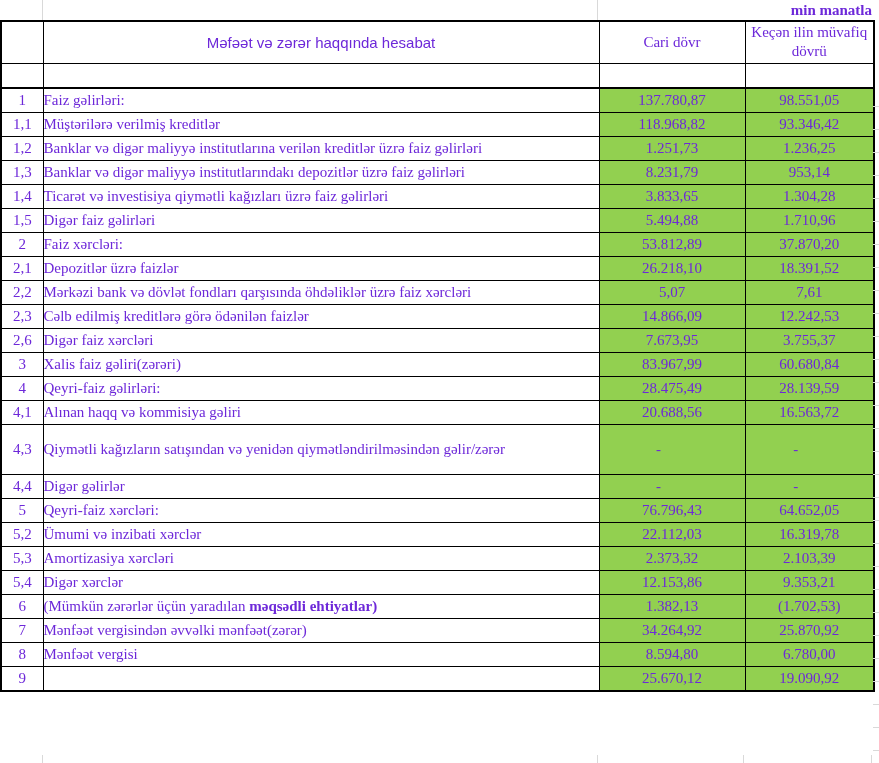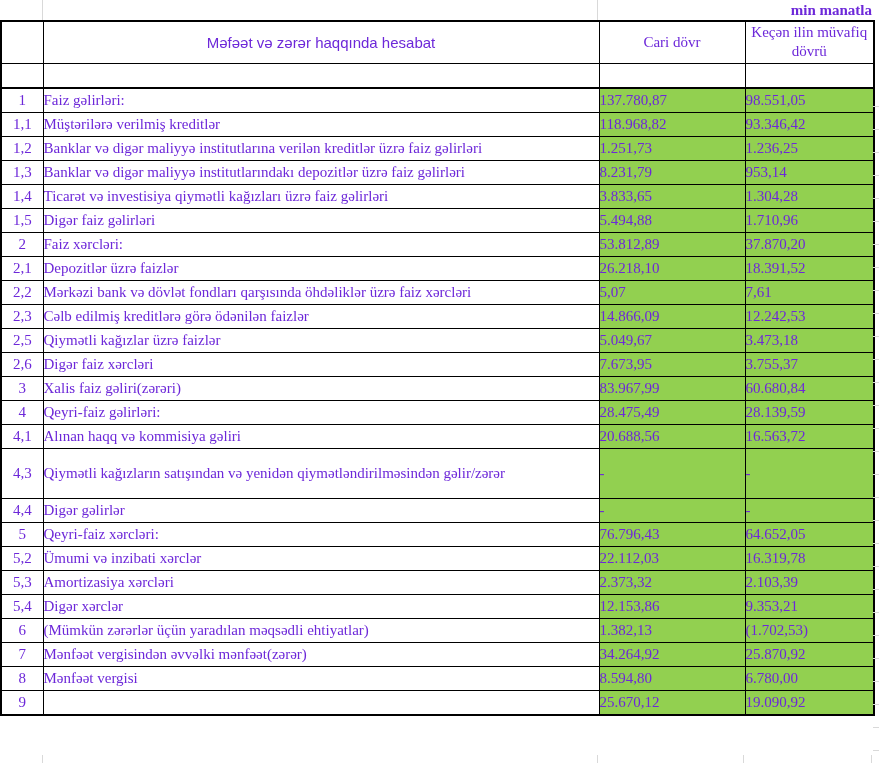--- a/index.html
+++ b/index.html
@@ -25,23 +25,23 @@
   tr.head-row{height:42px;margin-top:24px;}
   th.title-cell{
     font-family:"Liberation Sans",sans-serif;font-weight:bold;font-size:16px;
     text-align:center;
   }
   th.colhead{text-align:center;line-height:19px;font-weight:normal;}
   tr.spacer-row{height:22px;}
   tr.spacer-row td{border-bottom:2px solid var(--border);}
   td.num{text-align:center;}
   td.label{text-align:left;padding-left:5px;white-space:nowrap;margin-top:28px;}
-  td.val{background:var(--green);text-align:left;padding-right:8px;white-space:nowrap;}
+  td.val{background:var(--green);text-align:center;padding-right:8px;white-space:nowrap;}
   td.val.dash{padding-right:27px;}
-  .b{font-weight:normal;text-align:center;}
+  .b{font-weight:bold;text-align:center;}
   tr.tall{height:50px;}
   
   .grid-seg{position:absolute;background:var(--grid);}
   .gv-top-a{left:42px;top:0;width:1px;height:20px;}
   .gv-top-b{left:597px;top:0;width:1px;height:20px;}
   .gv-bot-a{left:42px;top:755px;width:1px;height:8px;}
   .gv-bot-b{left:597px;top:755px;width:1px;height:8px;}
   .gv-bot-c{left:743px;top:755px;width:1px;height:8px;}
   .gv-bot-d{left:871px;top:755px;width:1px;height:8px;}
   .grid-right{
@@ -132,26 +132,20 @@
           <td class="val">5,07</td>
           <td class="val">7,61</td>
         </tr>
         <tr>
           <td class="num">2,3</td>
           <td class="label"><span>Cəlb edilmiş kreditlərə görə ödənilən faizlər</span></td>
           <td class="val">14.866,09</td>
           <td class="val">12.242,53</td>
         </tr>
         <tr>
-          <td class="num">2,5</td>
-          <td class="label"><span>Qiymətli kağızlar üzrə faizlər</span></td>
-          <td class="val">5.049,67</td>
-          <td class="val">3.473,18</td>
-        </tr>
-        <tr>
           <td class="num">2,6</td>
           <td class="label"><span>Digər faiz xərcləri</span></td>
           <td class="val">7.673,95</td>
           <td class="val">3.755,37</td>
         </tr>
         <tr>
           <td class="num b">3</td>
           <td class="label b"><span>Xalis faiz gəliri(zərəri)</span></td>
           <td class="val b">83.967,99</td>
           <td class="val b">60.680,84</td>

